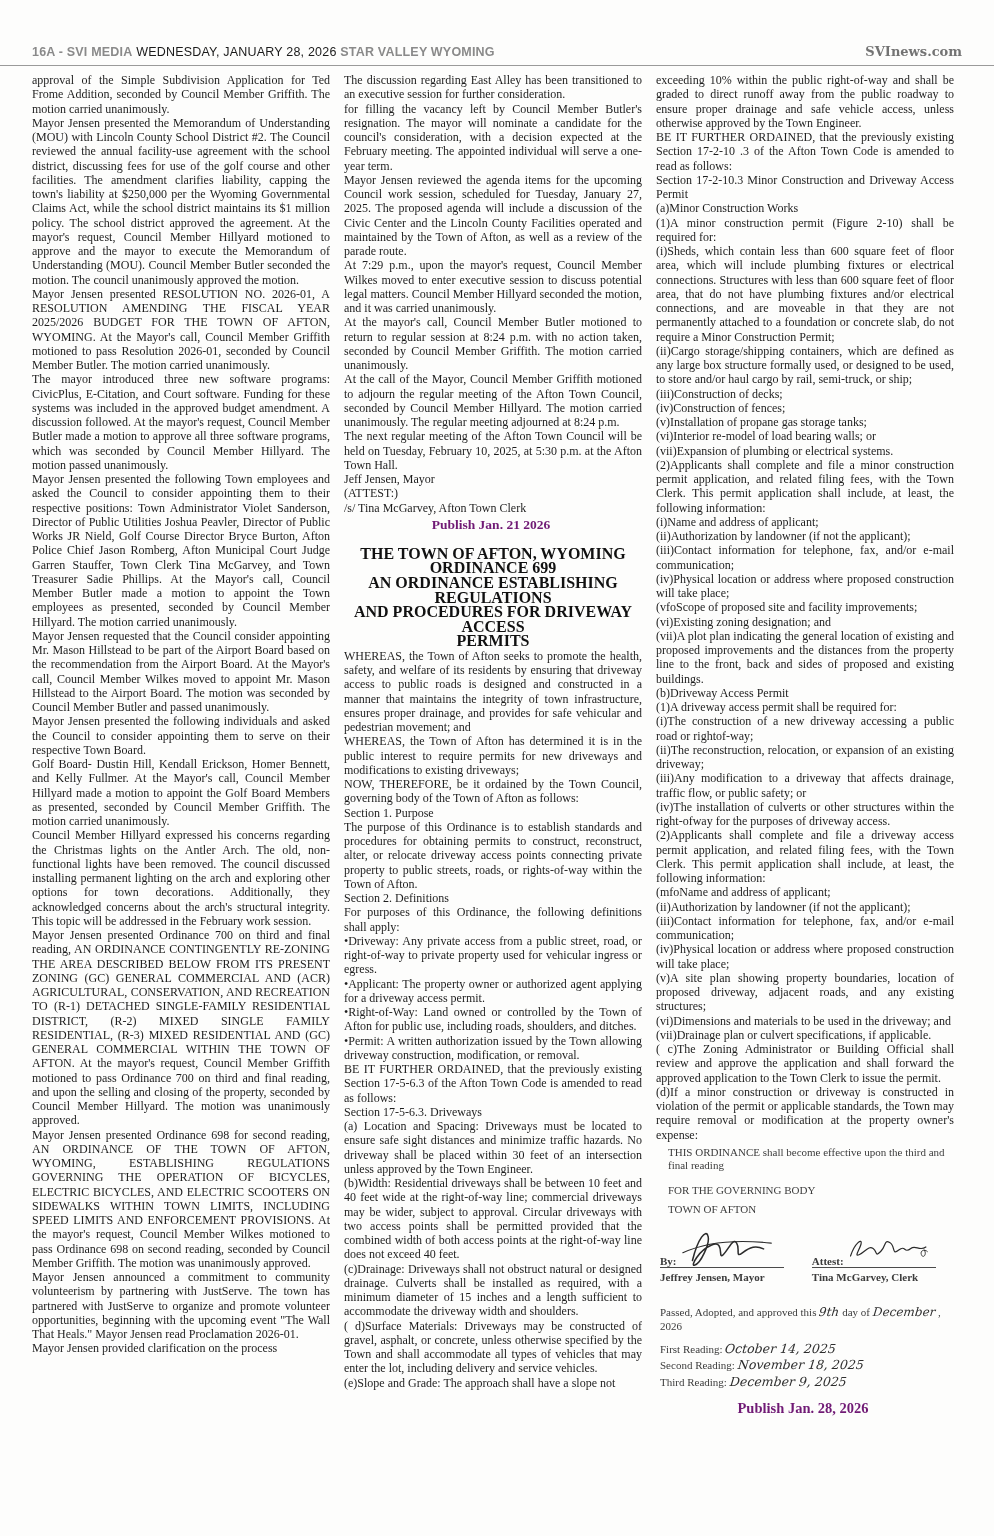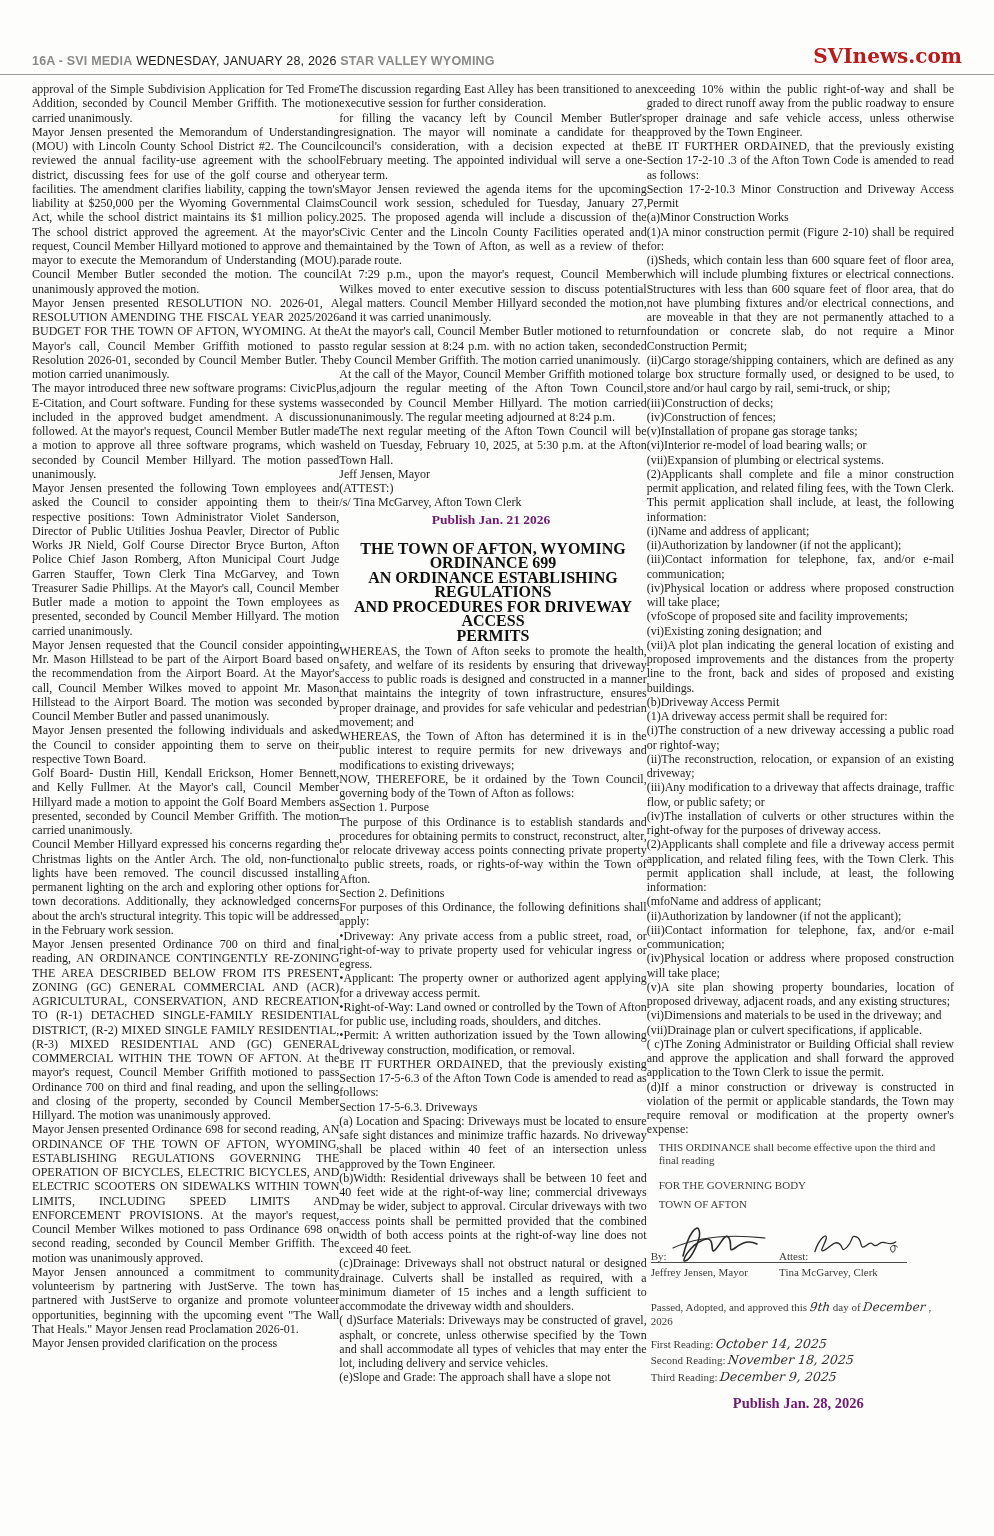--- a/index.html
+++ b/index.html
@@ -15,25 +15,25 @@
     display:flex; justify-content:space-between; align-items:flex-end;
     border-bottom:1px solid #9a9a9a;
   }
   .masthead-left {
     font-family:"Liberation Sans", sans-serif; font-size:12.5px;
     letter-spacing:0.2px; white-space:nowrap;
   }
   .mh-gray { color:#8a8a8a; font-weight:bold; }
   .mh-dark { color:#1a1a1a; font-weight:normal; }
   .masthead-site {
-    font-family:"DejaVu Serif", serif; font-weight:bold; font-size:20px; color:#b91c1c;
+    font-family:"DejaVu Serif", serif; font-weight:bold; font-size:13px; color:#737373;
   }
   
   .columns {
-    display:flex; padding:7px 40px 0 32px; height:1430px; overflow:hidden;
+    display:flex; gap:14px; padding:7px 40px 0 32px; height:1430px; overflow:hidden;
   }
   .col { flex:1 1 0; overflow:hidden; }
   .col p, .para {
     font-size:12px; line-height:14.25px; text-align:justify;
     text-justify:inter-word; color:#1d1d1d;
   }
   .heading-block { margin:14px 0 0 0; }
   .heading-block .hline {
     text-align:center; font-weight:bold; font-size:16px; line-height:14.6px; color:#111;
   }
@@ -42,21 +42,21 @@
     color:#701a75; padding-right:4px; margin-top:2px;
   }
   .publish-2 { font-size:14.5px; margin-top:10px; }
   
   .notice {
     margin-top:4px; padding-left:4px;
     font-family:"Liberation Serif", serif; color:#3c3c3c; font-size:11px;
   }
   .notice .n-line { line-height:13px; margin-bottom:2px;margin-left:8px; }
   .notice .n-gap { height:10px; }
-  .sig-row { display:flex; margin-top:14px; padding-right:18px; }
+  .sig-row { display:flex; justify-content:space-between; margin-top:14px; padding-right:18px;font-weight:bold; }
   .sig-block { width:45%; }
   .sig-line {
     display:flex; align-items:flex-end; border-bottom:1px solid #4a4a4a;
     height:38px; overflow:visible;
   }
   .sig-label { font-size:11px; color:#3c3c3c; margin-right:2px; }
   .sig-name { font-size:11px; color:#3c3c3c; margin-top:3px; }
   .sig-svg { display:block; }
   .passed-line { margin-top:22px; font-size:11px; color:#3c3c3c; line-height:14px; }
   .hand {
@@ -134,21 +134,21 @@
           <p class="para">Section 1. Purpose</p>
           <p class="para">The purpose of this Ordinance is to establish standards and procedures for obtaining permits to construct, reconstruct, alter, or relocate driveway access points connecting private property to public streets, roads, or rights-of-way within the Town of Afton.</p>
           <p class="para">Section 2. Definitions</p>
           <p class="para">For purposes of this Ordinance, the following definitions shall apply:</p>
           <p class="para">•Driveway: Any private access from a public street, road, or right-of-way to private property used for vehicular ingress or egress.</p>
           <p class="para">•Applicant: The property owner or authorized agent applying for a driveway access permit.</p>
           <p class="para">•Right-of-Way: Land owned or controlled by the Town of Afton for public use, including roads, shoulders, and ditches.</p>
           <p class="para">•Permit: A written authorization issued by the Town allowing driveway construction, modification, or removal.</p>
           <p class="para">BE IT FURTHER ORDAINED, that the previously existing Section 17-5-6.3 of the Afton Town Code is amended to read as follows:</p>
           <p class="para">Section 17-5-6.3. Driveways</p>
-          <p class="para">(a) Location and Spacing: Driveways must be located to ensure safe sight distances and minimize traffic hazards. No driveway shall be placed within 40 feet of an intersection unless approved by the Town Engineer.</p>
+          <p class="para">(a) Location and Spacing: Driveways must be located to ensure safe sight distances and minimize traffic hazards. No driveway shall be placed within 30 feet of an intersection unless approved by the Town Engineer.</p>
           <p class="para">(b)Width: Residential driveways shall be between 10 feet and 40 feet wide at the right-of-way line; commercial driveways may be wider, subject to approval. Circular driveways with two access points shall be permitted provided that the combined width of both access points at the right-of-way line does not exceed 40 feet.</p>
           <p class="para">(c)Drainage: Driveways shall not obstruct natural or designed drainage. Culverts shall be installed as required, with a minimum diameter of 15 inches and a length sufficient to accommodate the driveway width and shoulders.</p>
           <p class="para">( d)Surface Materials: Driveways may be constructed of gravel, asphalt, or concrete, unless otherwise specified by the Town and shall accommodate all types of vehicles that may enter the lot, including delivery and service vehicles.</p>
           <p class="para">(e)Slope and Grade: The approach shall have a slope not</p>
         </div>
     </div>
 
     <div class="col">
       <div>
 

